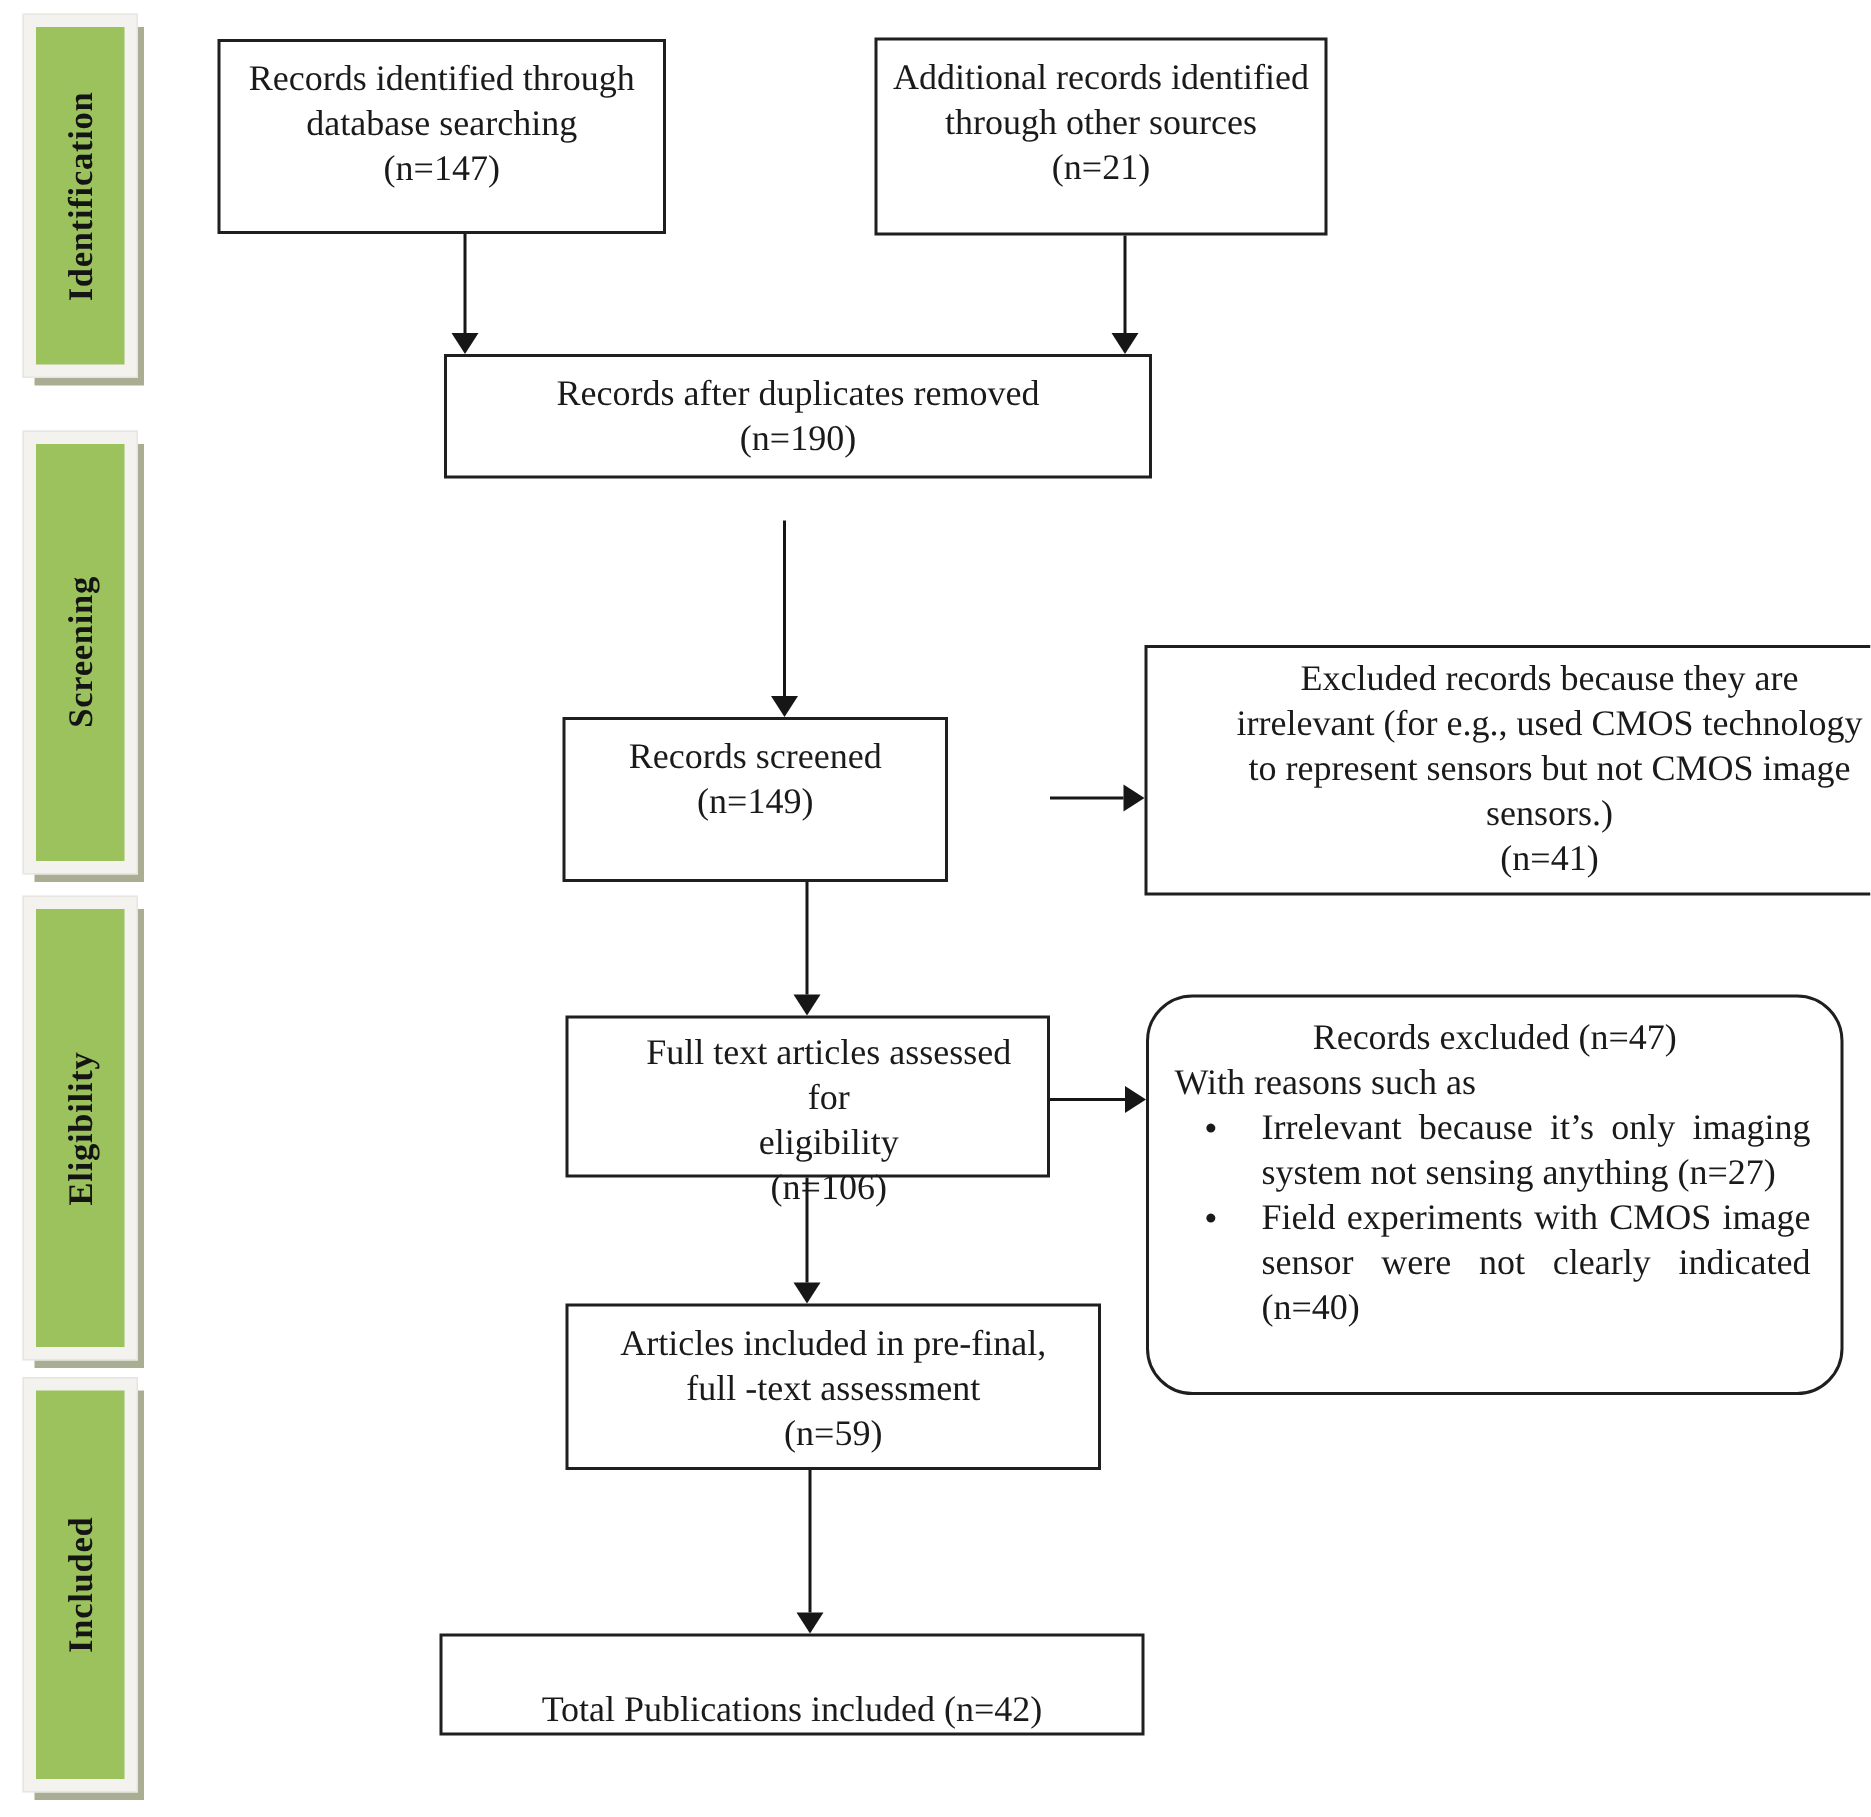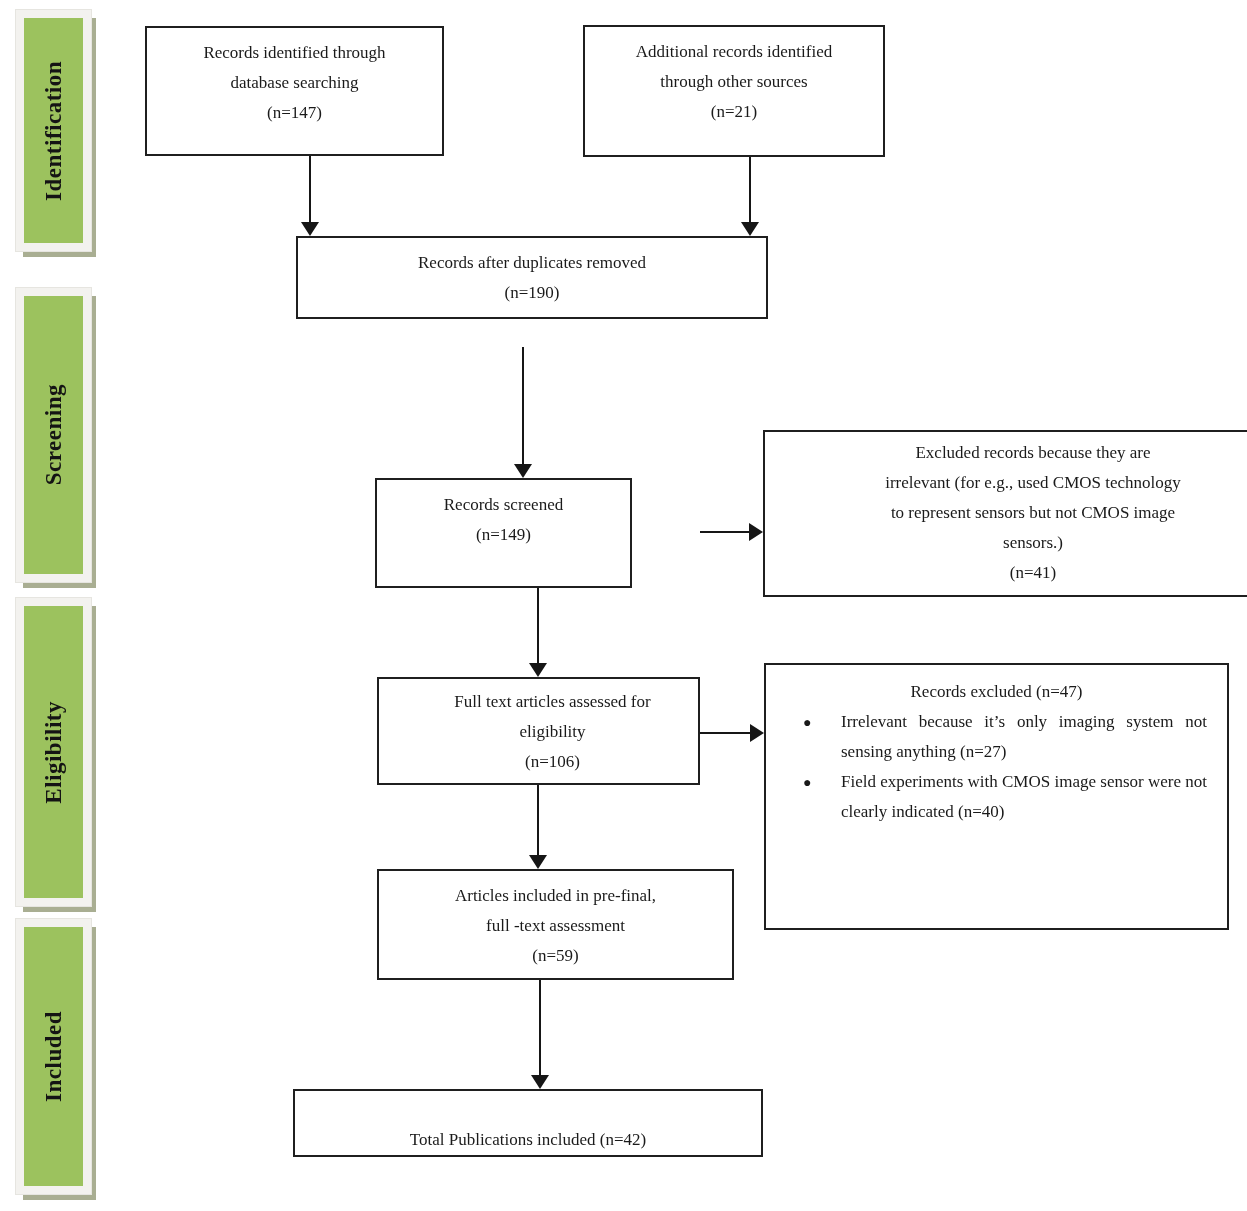--- a/index.html
+++ b/index.html
@@ -38,21 +38,21 @@
     letter-spacing: 0.5px;
     color: #141414;
     white-space: nowrap;
   }
 
   
   .fbox {
     position: absolute;
     background: #ffffff;
     border: 2px solid #1f1f1f;
-    font-size: 17px;
+    font-size: 24px;
     line-height: 30px;
     text-align: center;
   }
   .fbox-text {
     white-space: pre-line;
     padding: 10px 8px 0 8px;
   }
   .fbox.vcenter {
     display: flex; align-items: flex-end; justify-content: center;
   }
@@ -146,22 +146,23 @@
 sensors.)
 (n=41)</div>
   </div>
 
   <div class="fbox" style="left:377px; top:677px; width:323px; height:108px;">
     <div class="fbox-text" style="padding-top:8px;padding-left:36px;">Full text articles assessed for
 eligibility
 (n=106)</div>
   </div>
 
-  <div class="fbox gbox" style="left:764px; top:663px; width:465px; height:267px;">
+  <div class="fbox gbox" style="left:764px; top:663px; width:465px; height:267px;border-radius:31px;">
     <div class="g-title">Records excluded (n=47)</div>
+    <div class="g-sub">With reasons such as</div>
     <ul class="g-bullets">
       <li>Irrelevant because it’s only imaging system not sensing anything (n=27)</li>
       <li>Field experiments with CMOS image sensor were not clearly indicated (n=40)</li>
     </ul>
   </div>
 
   <div class="fbox" style="left:377px; top:869px; width:357px; height:111px;">
     <div class="fbox-text">Articles included in pre-final,
 full -text assessment
 (n=59)</div>

